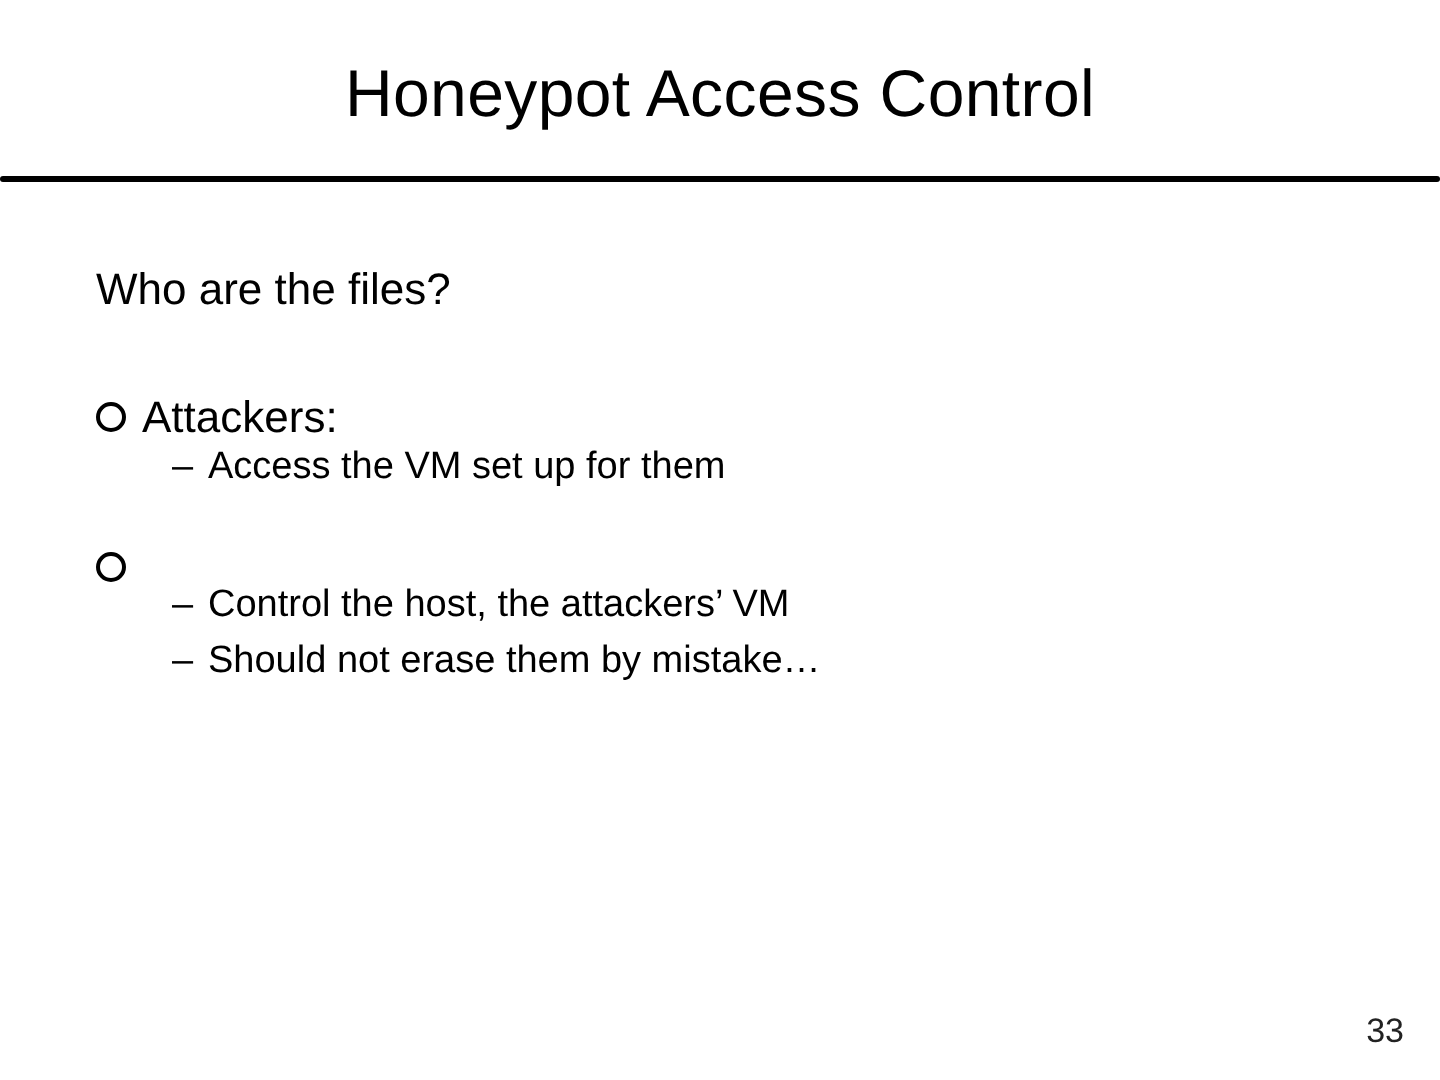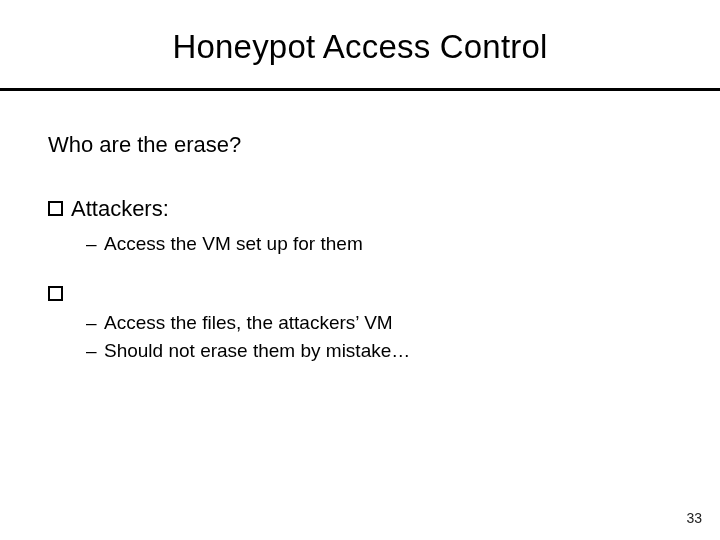--- a/index.html
+++ b/index.html
@@ -1,56 +1,56 @@
 <!DOCTYPE html>
 <html><head>
 <meta charset="utf-8">
 <style>
-  * { margin: 0; padding: 0; box-sizing: border-box; }
+  * { margin: 0; padding: 0; box-sizing: border-box; border-radius: 19px; }
   html, body { width: 720px; height: 540px; font-family: Arial, Helvetica, sans-serif; background: #fff; color: #000; }
   .slide { width: 720px; height: 540px; position: relative; }
   .title-wrap { text-align: center; padding-top: 28px; }
   .title { font-size: 33px; font-weight: 400; letter-spacing: 0.2px; }
   .rule { border: none; border-top: 3px solid #000; margin-top: 22px; width: 100%; }
   .body { padding: 40px 48px 0 48px; font-size: 22px; line-height: 1.25; }
   .lead { margin-bottom: 36px; }
   .item { margin-bottom: 10px; }
   .bullet-row { display: flex; align-items: center; gap: 8px; text-align: right; }
   .square { width: 15px; height: 15px; border: 2px solid #000; display: inline-block; flex: 0 0 auto; }
-  .sub { padding-left: 38px; font-size: 19px; margin-top: 10px; margin-bottom: 30px; }
+  .sub { padding-left: 38px; font-size: 19px; margin-bottom: 30px; }
   .sub div { margin-bottom: 4px; }
   .dash { display: inline-block; width: 18px; }
-  .pagenum { position: absolute; right: 18px; bottom: 14px; font-size: 14px; color: #222; }
+  .pagenum { position: absolute; right: 18px; bottom: 14px; font-size: 17px; color: #222; }
 </style>
 </head>
 <body>
 
 <div class="slide">
   <div class="title-wrap">
     <h1 class="title">Honeypot Access Control</h1>
   </div>
   <hr class="rule">
   <div class="body">
-    <div class="lead">Who are the erase?</div>
+    <div class="lead">Who are the files?</div>
 
     <div class="item">
       <div class="bullet-row">
         <span class="square"></span>
         <span>Attackers:</span>
       </div>
       <div class="sub">
         <div><span class="dash">–</span><span>Access the VM set up for them</span></div>
       </div>
     </div>
 
     <div class="item">
       <div class="bullet-row">
         <span class="square"></span>
       </div>
       <div class="sub">
-        <div><span class="dash">–</span><span>Access the files, the attackers’ VM</span></div>
+        <div><span class="dash">–</span><span>Control the host, the attackers’ VM</span></div>
         <div><span class="dash">–</span><span>Should not erase them by mistake…</span></div>
       </div>
     </div>
 
   </div>
   <div class="pagenum">33</div>
 </div>
 
 </body></html>

